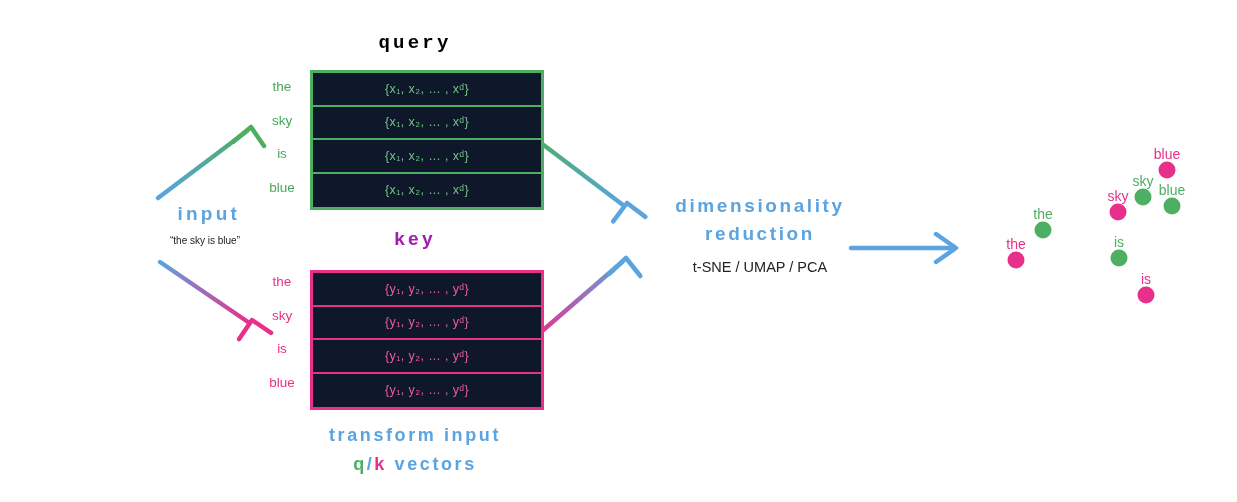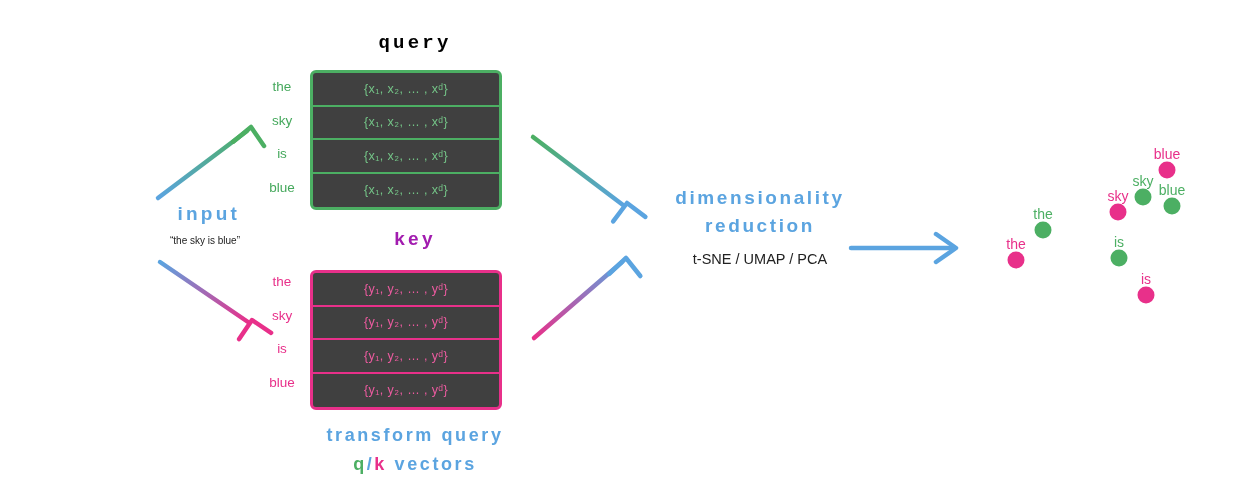--- a/index.html
+++ b/index.html
@@ -41,24 +41,23 @@
   }
   #input-phrase { font-size: 10px; }
 
   
   .matrix-title {
     font-size: 19px;
     text-align: center;
     width: 210px;
   }
   .matrix-box {
-    width: 192px;
+    width: 234px;
     box-sizing: border-box;
-    background: #404040;
-    border-radius: 6px;
+    background: #0f172a;
   }
   .matrix-row {
     height: 33.5px;
     display: flex;
     align-items: center;
     justify-content: center;
     box-sizing: border-box;
     font-size: 12.5px;
     letter-spacing: 0.4px;
   }
@@ -83,21 +82,21 @@
     font-size: 13.5px;
   }
   .row-label {
     height: 33.5px;
     line-height: 33.5px;
   }
   .q-label { color: #45A85C; }
   .k-label { color: #E8308A; }
 
   
-  #dimred-group { left: 620px; top: 184px; width: 280px; text-align: center; }
+  #dimred-group { left: 620px; top: 192px; width: 280px; text-align: center; }
   #dimred-title {
     font-size: 19px;
     color: #5BA4E0;
     line-height: 28px;
   }
   #dimred-sub { margin-top: 11px; }
 
   
   #transform-group { left: 295px; top: 421px; width: 240px; text-align: center; }
   #transform-caption {
@@ -226,21 +225,21 @@
 
   <div id="key-box" class="abs matrix-box" style="left:310px; top:270px;">
     <div class="matrix-row">{y₁, y₂, … , yᵈ}</div>
     <div class="matrix-row">{y₁, y₂, … , yᵈ}</div>
     <div class="matrix-row">{y₁, y₂, … , yᵈ}</div>
     <div class="matrix-row">{y₁, y₂, … , yᵈ}</div>
   </div>
 
   <div id="transform-group" class="abs">
     <div id="transform-caption" class="heading" style="letter-spacing:2.6px;">
-      <span>transform query</span><br>
+      <span>transform input</span><br>
       <span class="ink-q">q</span><span>/</span><span class="ink-k">k</span>
       <span>vectors</span>
     </div>
   </div>
 
   <div id="dimred-group" class="abs">
     <div id="dimred-title" class="heading" style="letter-spacing:2.6px;">
       <span>dimensionality</span><br>
       <span>reduction</span>
     </div>

